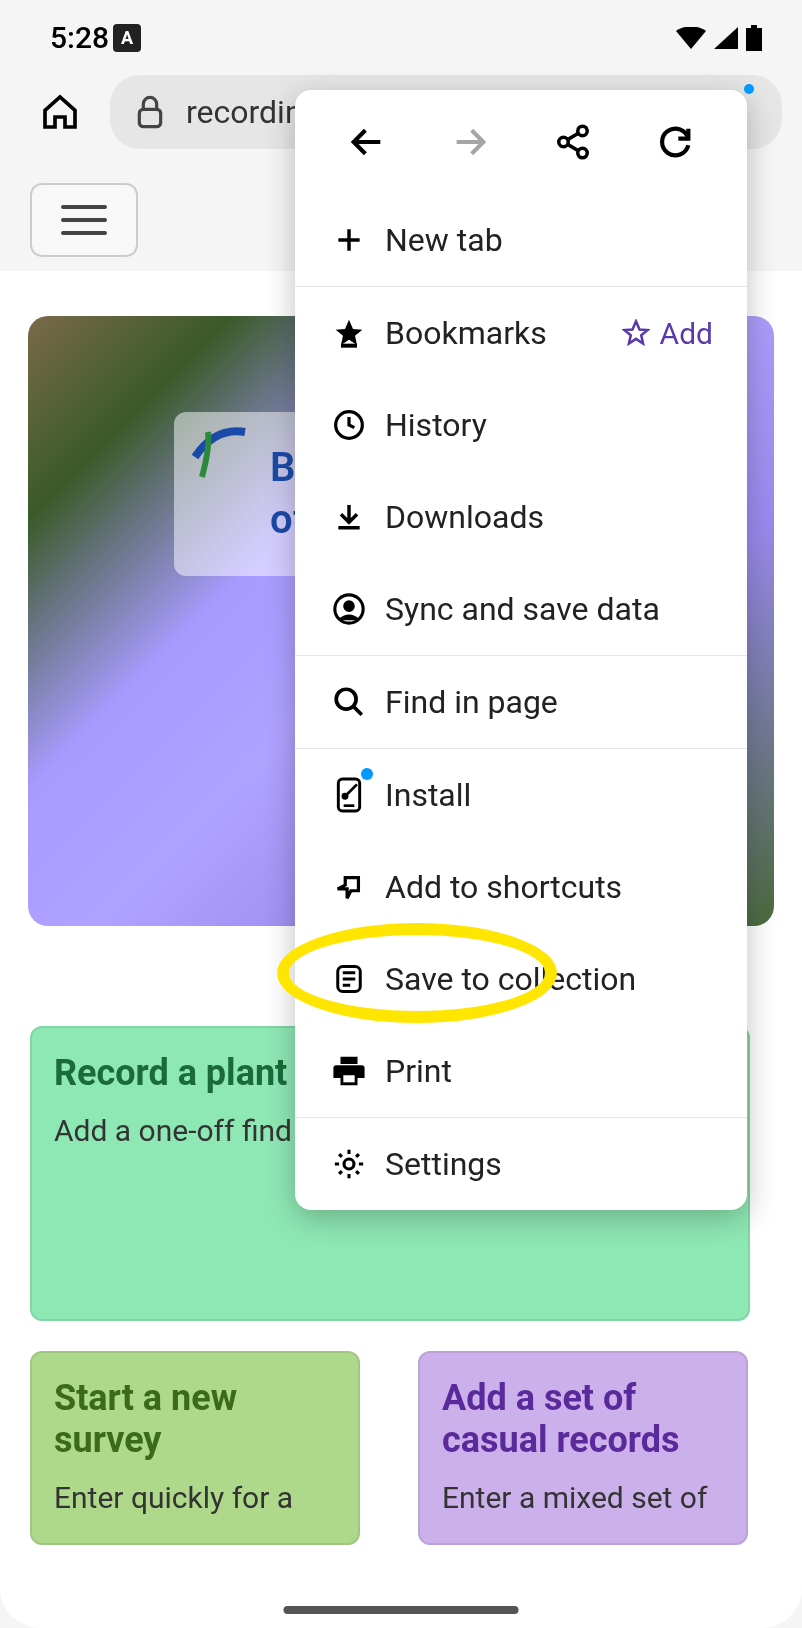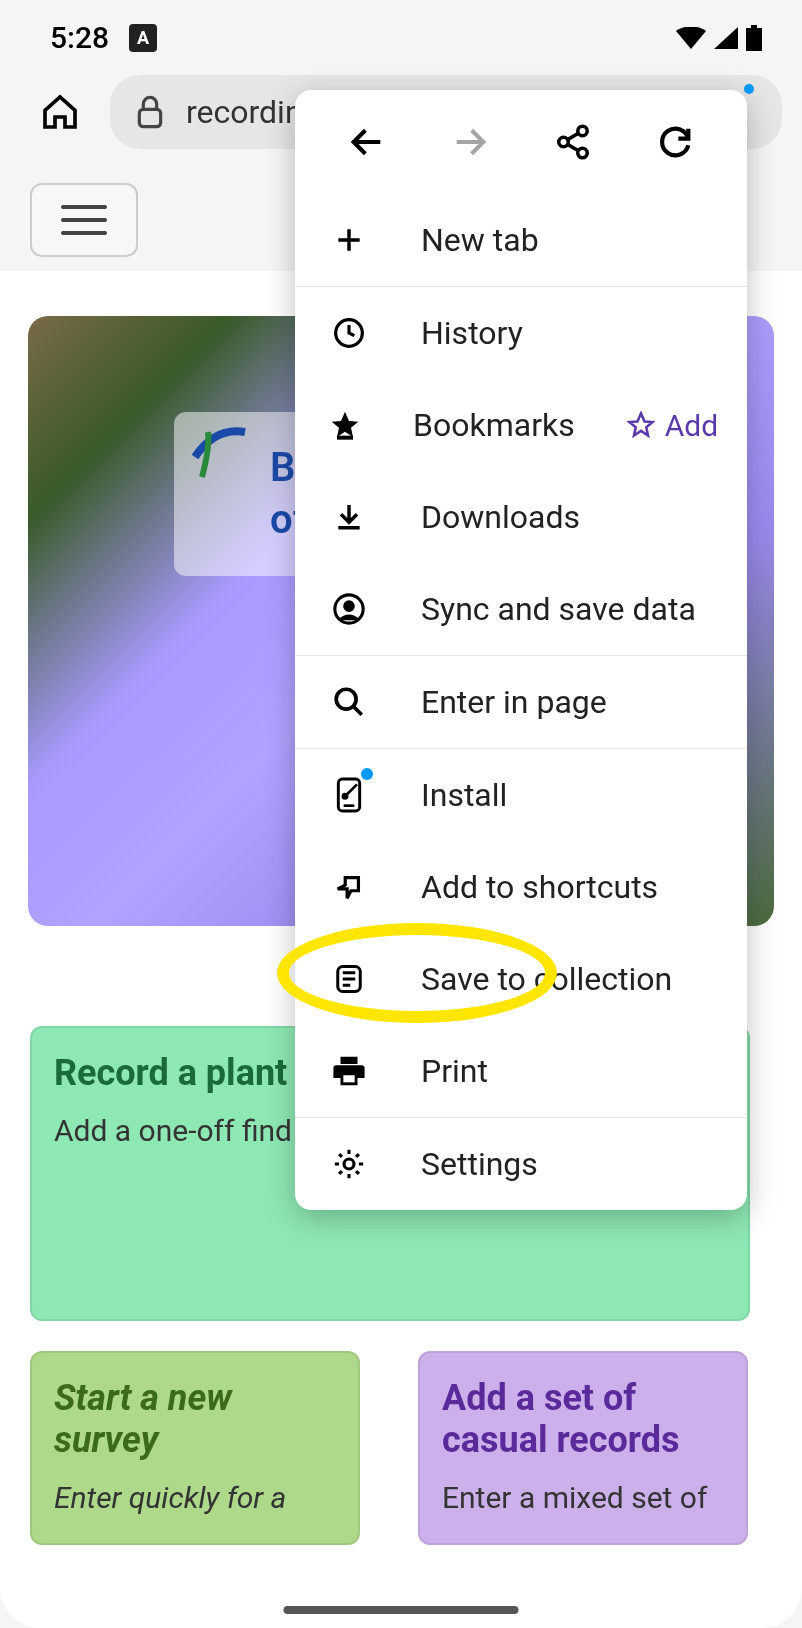--- a/index.html
+++ b/index.html
@@ -19,21 +19,21 @@
   
   
   .status-bar {
     display: flex;
     justify-content: space-between;
     align-items: center;
     padding: 20px 40px 10px 50px;
     font-size: 30px;
     font-weight: 500;
   }
-  .status-left { display: flex; align-items: center; gap: 20px; }
+  .status-left { display: flex; align-items: center; gap: 4px; }
   .status-right { display: flex; align-items: center; gap: 8px; }
   .keyboard-icon {
     width: 28px; height: 28px;
     background: #222; color: #fff;
     border-radius: 4px;
     display: flex; align-items: center; justify-content: center;
     font-size: 18px; font-weight: bold;
   }
   
   
@@ -113,21 +113,21 @@
     gap: 30px;
     padding: 100px 30px 20px;
   }
   .card {
     width: 330px;
     border-radius: 12px;
     padding: 24px 22px;
     border: 2px solid rgba(0,0,0,0.08);
   }
   .card-green { background: #8ee8b4; }
-  .card-olive { background: #aed88a; font-style: italic; }
+  .card-olive { background: #aed88a; }
   .card-purple { background: #ccb0ec; }
   .card h3 {
     font-size: 36px;
     font-weight: 700;
     margin-bottom: 16px;
   }
   .card-green h3 { color: #1a6a3a; }
   .card-olive h3 { color: #3a6a1a; }
   .card-purple h3 { color: #5a2a9a; }
   .card p { font-size: 30px; color: #333; line-height: 1.4; }
@@ -155,21 +155,21 @@
   .menu-nav {
     display: flex;
     justify-content: space-around;
     align-items: center;
     padding: 32px 20px;
   }
   .menu-nav .disabled { opacity: 0.35; }
   .menu-item {
     display: flex;
     align-items: center;
-    gap: 52px;
+    gap: 16px;
     padding: 27px 34px;
     font-size: 32px;
     color: #222;
     position: relative;
   }
   .menu-item .icon-slot {
     width: 40px;
     display: flex;
     justify-content: center;
   }
@@ -356,46 +356,46 @@
       <svg width="32" height="32" viewBox="0 0 24 24" stroke="#000" stroke-width="2.6">
           <path d="M12 4 V20 M4 12 H20"></path>
         </svg>
     </span>
     <span>New tab</span>
   </div>
   <hr class="menu-sep">
 
   <div class="menu-item">
     <span class="icon-slot">
-      <svg width="32" height="32" viewBox="0 0 24 24" fill="none" stroke="#000" stroke-width="2.4">
-          <circle cx="12" cy="12" r="10"></circle>
-          <path d="M12 6 V12 L16 14"></path>
-        </svg>
-    </span>
-    <span>History</span>
-  </div>
-
-  <div class="menu-item">
-    <span class="icon-slot">
       <svg width="32" height="32" viewBox="0 0 24 24" fill="#000">
           <path d="M12 2 L15 9 L22 9.5 L16.5 14 L18 21 L12 17 L6 21 L7.5 14 L2 9.5 L9 9 Z"></path>
           <rect x="6" y="20" width="12" height="3"></rect>
         </svg>
     </span>
     <span>Bookmarks</span>
     <span class="right-action">
       <svg width="28" height="28" viewBox="0 0 24 24" fill="none" stroke="#5a3aaa" stroke-width="2.2">
           <path d="M12 2 L15 9 L22 9.5 L16.5 14 L18 21 L12 17 L6 21 L7.5 14 L2 9.5 L9 9 Z"></path>
         </svg>
       <span>Add</span>
     </span>
   </div>
 
   <div class="menu-item">
     <span class="icon-slot">
+      <svg width="32" height="32" viewBox="0 0 24 24" fill="none" stroke="#000" stroke-width="2.4">
+          <circle cx="12" cy="12" r="10"></circle>
+          <path d="M12 6 V12 L16 14"></path>
+        </svg>
+    </span>
+    <span>History</span>
+  </div>
+
+  <div class="menu-item">
+    <span class="icon-slot">
       <svg width="32" height="32" viewBox="0 0 24 24" fill="none" stroke="#000" stroke-width="2.6">
           <path d="M12 3 V15 M6 10 L12 16 L18 10 M4 20 H20"></path>
         </svg>
     </span>
     <span>Downloads</span>
   </div>
 
 
   <div class="menu-item">
     <span class="icon-slot">
@@ -409,21 +409,21 @@
   </div>
   <hr class="menu-sep">
 
   <div class="menu-item">
     <span class="icon-slot">
       <svg width="34" height="34" viewBox="0 0 24 24" fill="none" stroke="#000" stroke-width="2.6">
           <circle cx="10" cy="10" r="7"></circle>
           <path d="M15 15 L21 21"></path>
         </svg>
     </span>
-    <span>Enter in page</span>
+    <span>Find in page</span>
   </div>
 
   <hr class="menu-sep">
 
   <div class="menu-item">
     <span class="icon-slot" style="position:relative">
       <svg width="32" height="38" viewBox="0 0 24 28" fill="none" stroke="#000" stroke-width="2.2">
           <rect x="4" y="2" width="16" height="24" rx="3"></rect>
           <path d="M8 22 H16" stroke-width="2"></path>
           <path d="M18 6 L10 14" stroke-width="2"></path>

